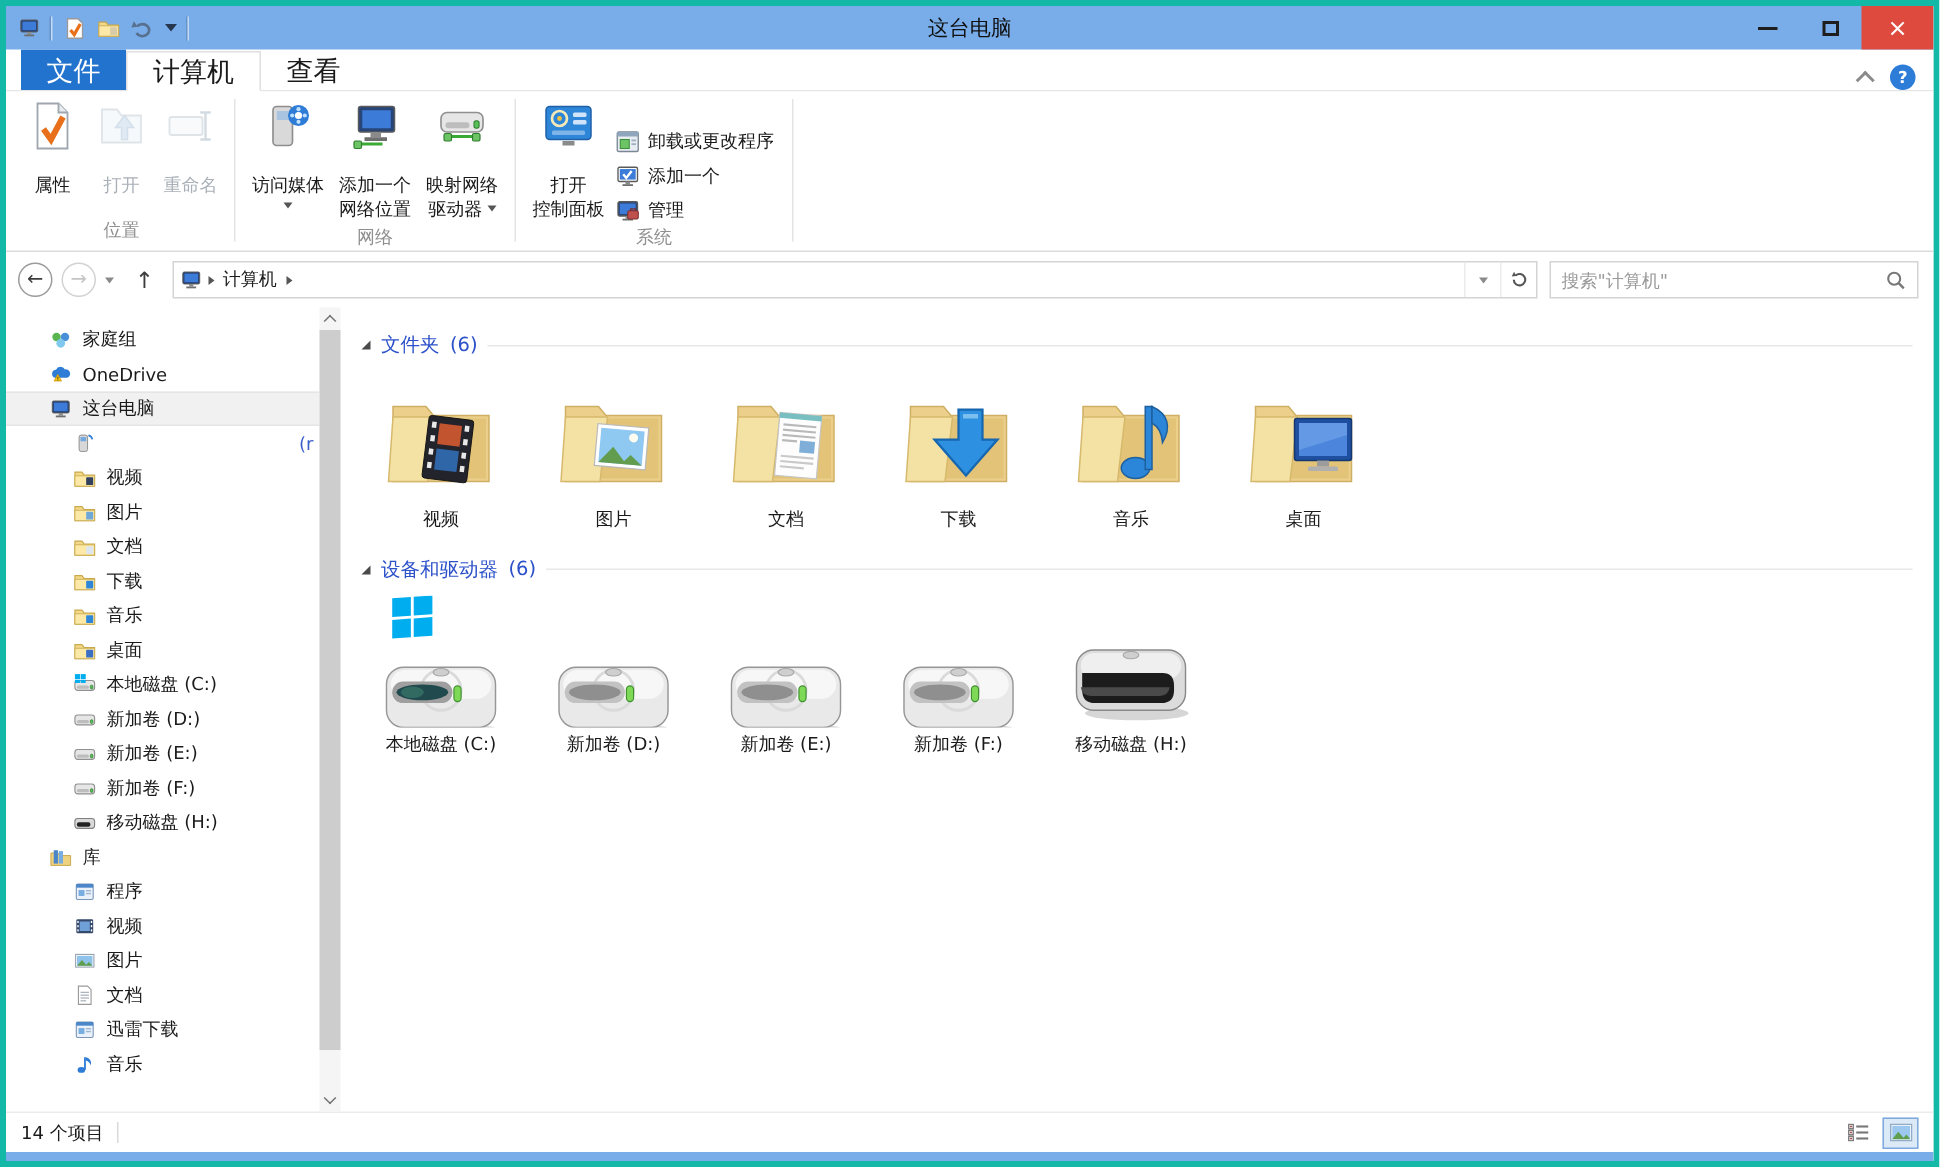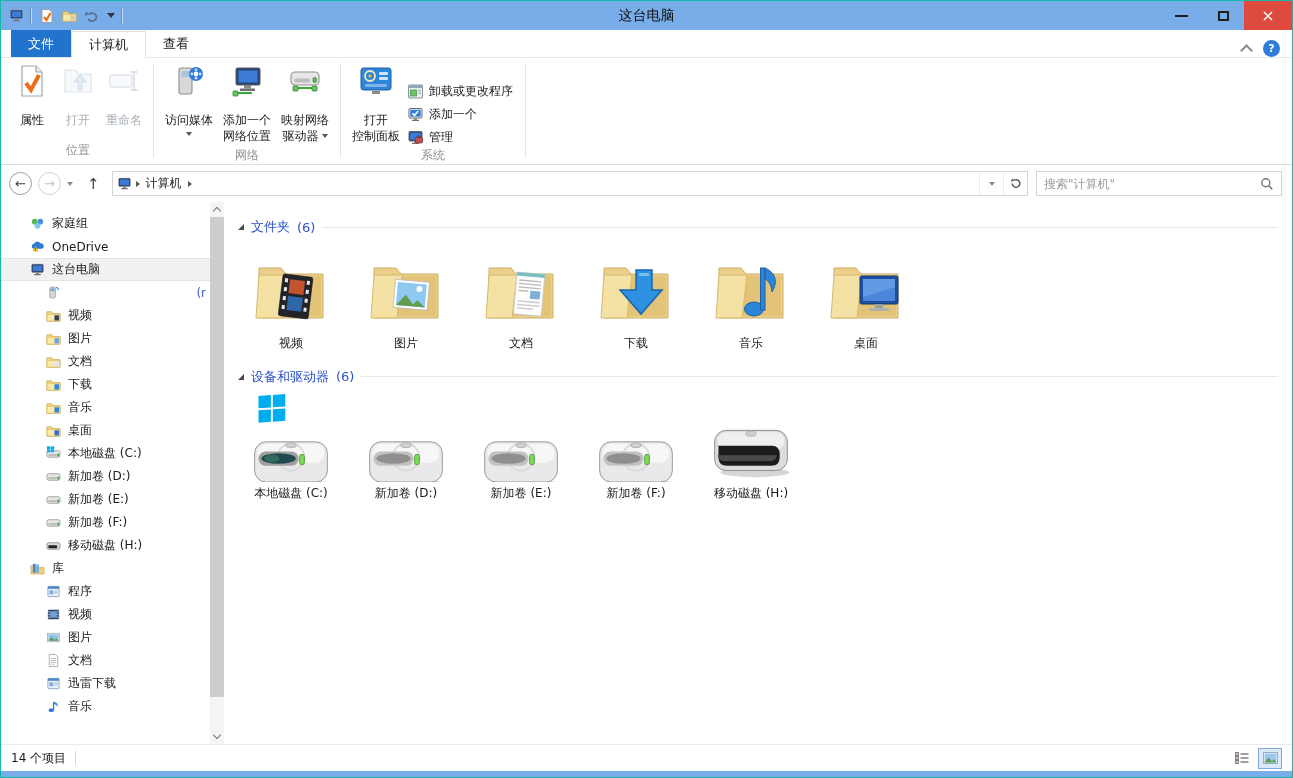--- a/index.html
+++ b/index.html
@@ -1,36 +1,36 @@
 <!DOCTYPE html>
 <html><head>
 <meta charset="utf-8">
 <style>
   * { box-sizing: border-box; margin: 0; padding: 0; }
   body { background:#fff; font-family:"DejaVu Sans","Liberation Sans",sans-serif; }
-  .window{width:1293px;height:778px;border:1px solid #14b8a6;display:flex;flex-direction:column;
+  .window{width:1293px;height:778px;border:4px solid #14b8a6;display:flex;flex-direction:column;
     background:#fff;font-size:12px;color:#1A1A1A;position:relative;overflow:hidden}
 
   
   .titlebar{height:29px;background:#79ADE9;display:flex;align-items:center;flex:none;position:relative}
   .qat{display:flex;align-items:center;gap:7px;padding-left:8px;position:relative;z-index:2}
   .qat svg{display:block}
   .qat-sep{width:1px;height:16px;background:rgba(255,255,255,.55);box-shadow:-1px 0 0 rgba(0,0,0,.15)}
   .chev-down{width:0;height:0;border-left:4px solid transparent;border-right:4px solid transparent;border-top:5px solid #25364E}
   .title{position:absolute;left:0;right:0;top:0;height:29px;display:flex;align-items:center;justify-content:center;
     font-size:14px;color:#101010;pointer-events:none}
   .win-controls{margin-left:auto;display:flex;height:100%;position:relative;z-index:2}
   .wc{width:42px;height:100%;display:flex;align-items:center;justify-content:center;cursor:default}
   .wc-min{width:13px;height:2px;background:#1E1E1E}
   .wc-max{width:11px;height:10px;border:2px solid #1E1E1E}
   .wc.close{width:48px;background:#DF4A3F;color:#fff;font-size:16px;line-height:1}
 
   
   .tabstrip{height:28px;background:#fff;display:flex;align-items:flex-end;border-bottom:1px solid #E6E6E6;flex:none}
-  .tab{height:27px;padding:0 17px;display:flex;align-items:center;font-size:13px}
+  .tab{height:27px;padding:0 17px;display:flex;align-items:center;font-size:18px}
   .tab.file{background:#2173CE;color:#fff;margin-left:10px}
   .tab.active{background:#fff;border:1px solid #E0E0E0;border-bottom:1px solid #fff;margin-bottom:-1px}
   .strip-right{margin-left:auto;display:flex;align-items:center;gap:12px;padding-right:12px}
   .chev-up{width:9px;height:9px;border-left:2px solid #8A8A8A;border-top:2px solid #8A8A8A;transform:rotate(45deg);margin-top:4px}
   .help-btn{width:17px;height:17px;border-radius:50%;background:#2C7CD8;color:#fff;font-size:11px;font-weight:bold;
     display:flex;align-items:center;justify-content:center}
 
   
   .ribbon{height:107px;border-bottom:1px solid #DCDCDC;display:flex;align-items:stretch;background:#fff;flex:none;padding-left:4px}
   .rgroup{display:flex;flex-direction:column;align-items:center;padding:1px 4px 0}

